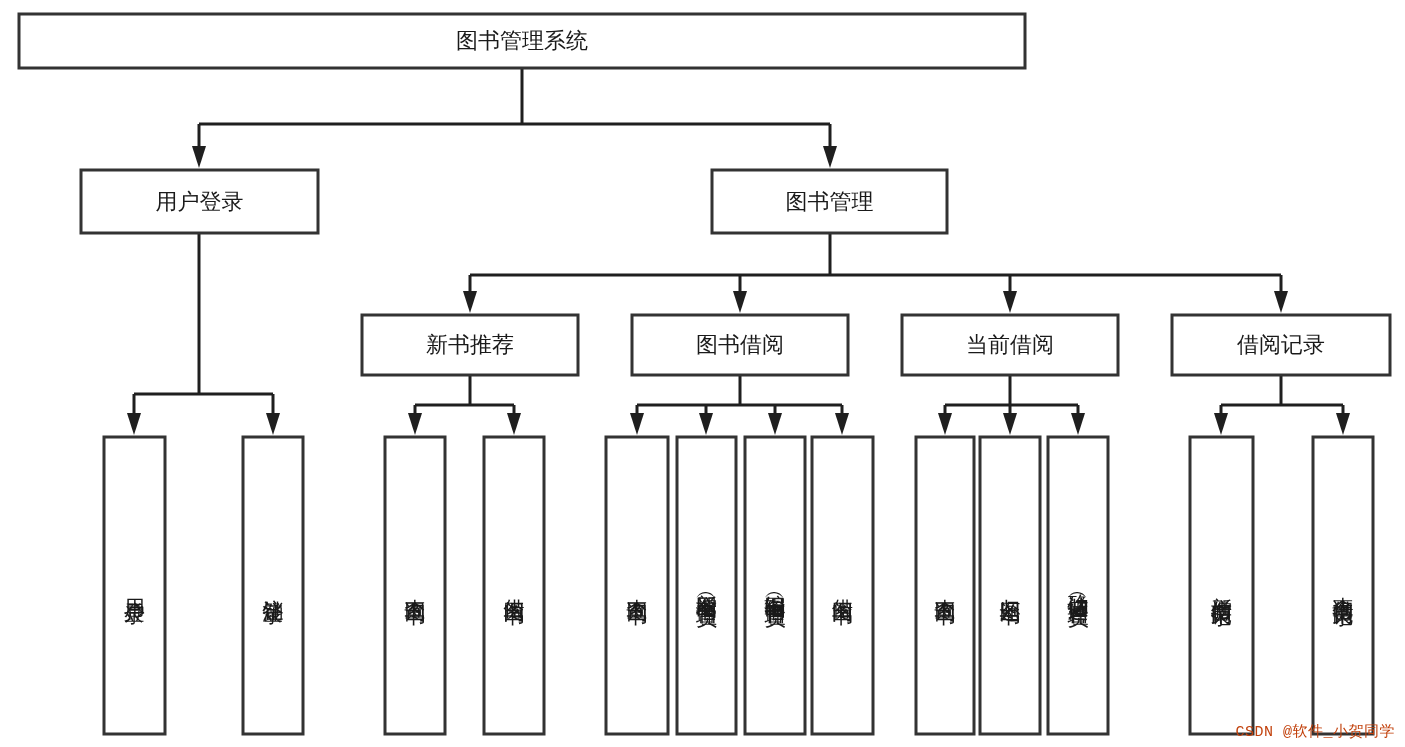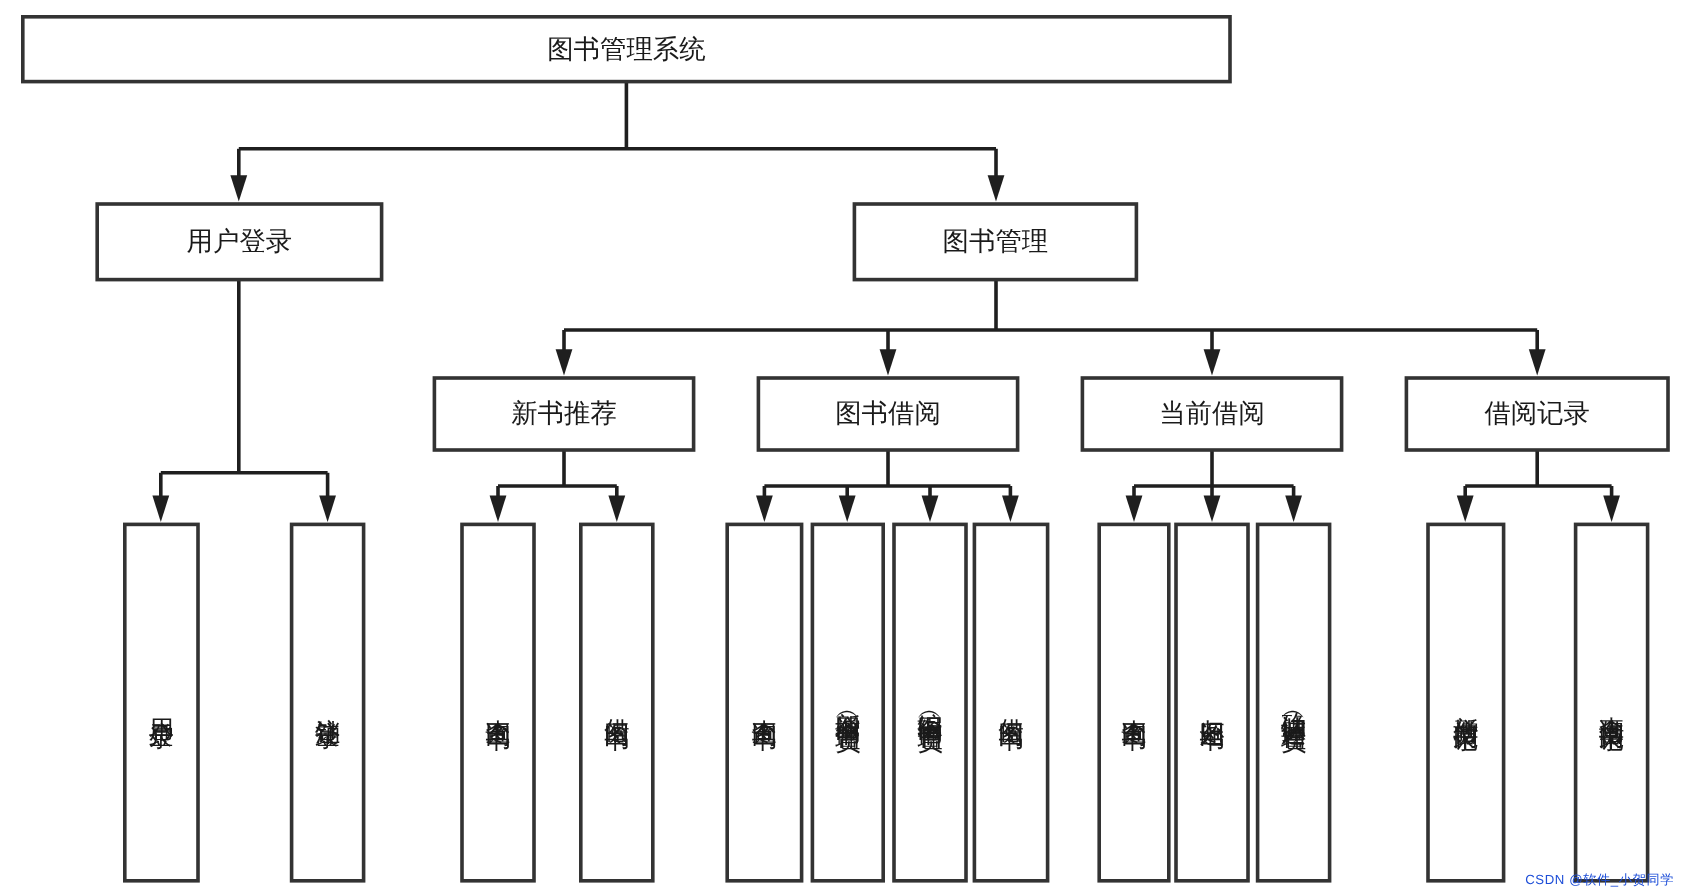--- a/index.html
+++ b/index.html
@@ -46,24 +46,24 @@
     color:#1a1a1a;
     font-family:"DejaVu Sans","Liberation Sans",sans-serif;
     white-space:nowrap;
     pointer-events:none;
   }
 
   .watermark{
     position:absolute;
     right:10px;
     bottom:6px;
-    font-size:11px;
-    color:#1d4ed8;
+    font-size:15px;
+    color:#c2410c;
     letter-spacing:.5px;
-    font-family:Liberation Sans, sans-serif;
+    font-family:Liberation Mono, monospace;
     white-space:nowrap;
   }
 </style>
 </head>
 <body>
 
 <div id="diagram-root">
 
   <svg id="tree-svg" viewBox="0 0 1405 747" xmlns="http://www.w3.org/2000/svg">
     <g id="connectors-layer">

